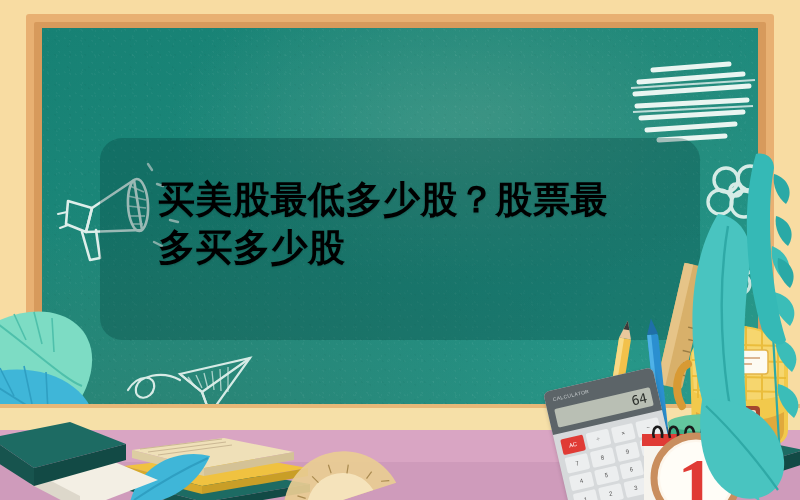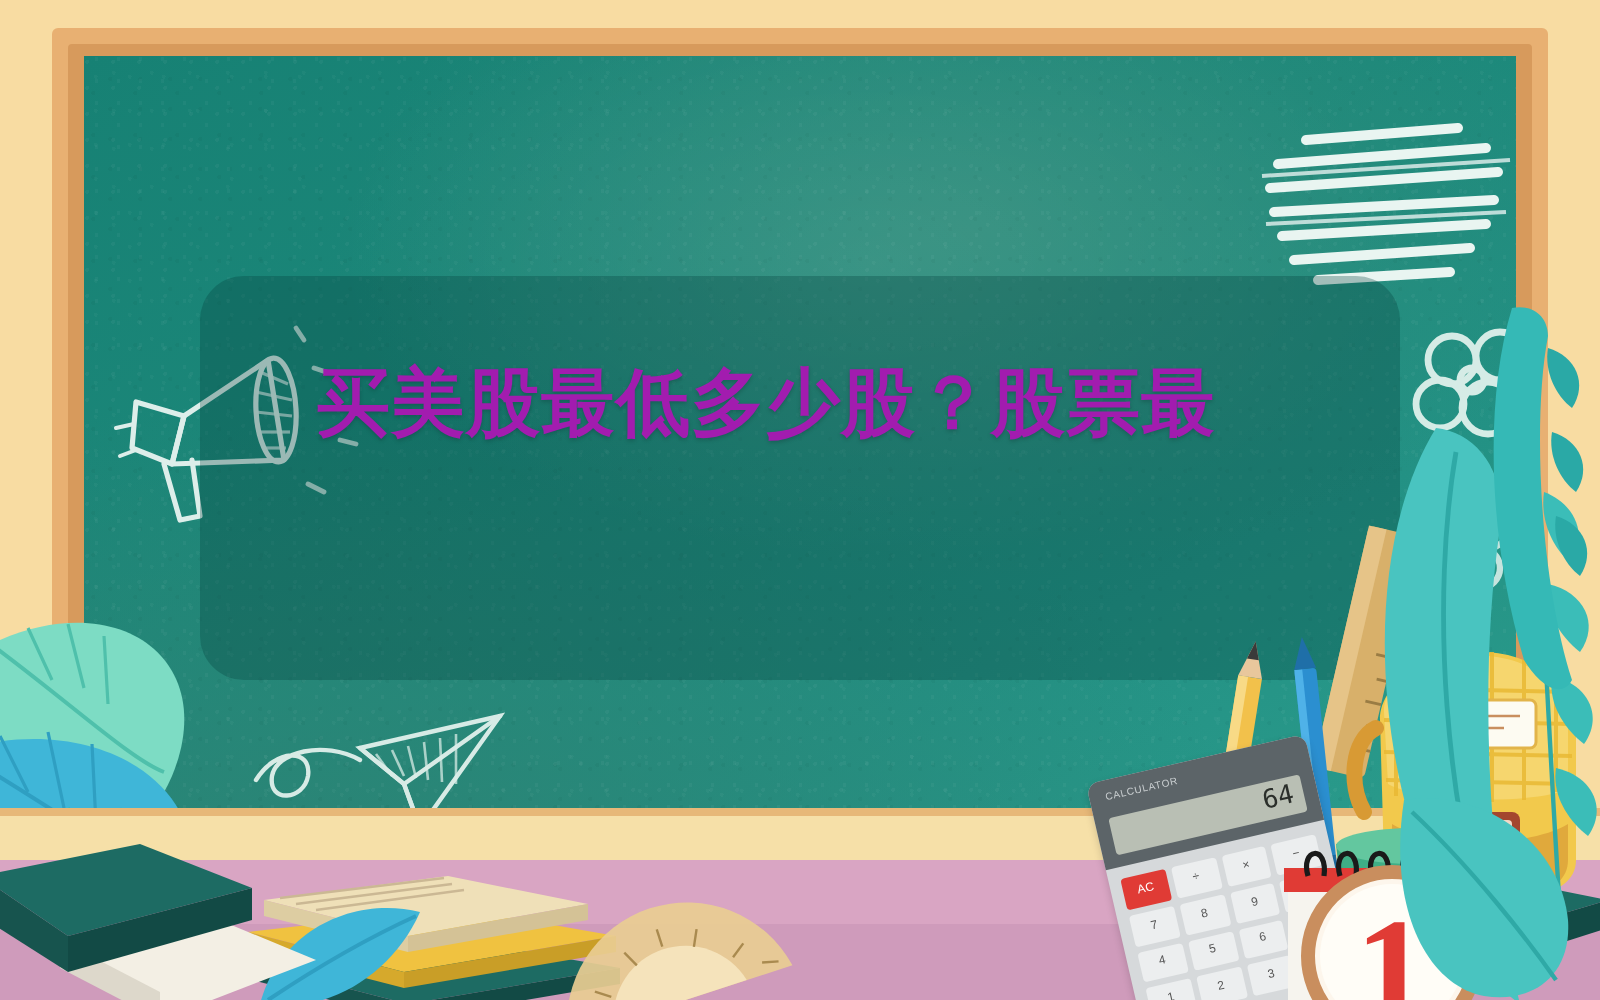--- a/index.html
+++ b/index.html
@@ -88,27 +88,28 @@
     width: 600px;
     height: 202px;
     background: rgba(3, 62, 58, 0.30);
     border-radius: 22px;
   }
   .headline {
     position: absolute;
     left: 158px;
     top: 178px;
     width: 500px;
-    color: #a21caf;
+    color: #000000;
     font-size: 37px;
     line-height: 48px;
     font-weight: 700;
     letter-spacing: .5px;
     text-shadow: 0 1px 2px rgba(0,0,0,.18);
     white-space: pre-wrap;
+    font-family: Liberation Mono, monospace;
   }
 
   
   .desk-band {
     position: absolute;
     left: 0; top: 408px; width: 800px; height: 24px;
     background: #f6e0a8;
   }
   .desk-edge {
     position: absolute;
@@ -271,21 +272,21 @@
         <line x1="86" y1="29" x2="90" y2="45"></line>
         <line x1="94" y1="27" x2="96" y2="46"></line>
         <line x1="102" y1="25" x2="103" y2="47"></line>
         <line x1="110" y1="23" x2="110" y2="48"></line>
       </g>
     </svg>
   </div>
 
   <div class="text-panel"></div>
 
-  <div class="headline"><span>买美股最低多少股？股票最</span><br></div>
+  <div class="headline"><span>买美股最低多少股？股票最</span><br><span>多买多少股</span></div>
 
   <div class="leaf" style="left:-10px;top:300px;">
     <svg width="230" height="200" viewBox="0 0 230 200">
       <g>
         <path d="M10 20 C70 -6, 120 30, 96 88 C76 136, 18 136, 2 96 Z" fill="#7ddcc4"></path>
         <path d="M8 24 C48 54, 76 80, 92 86" stroke="#4fc0ab" stroke-width="2" fill="none"></path>
         <path d="M24 14 L36 40 M44 12 L52 44 M62 18 L64 52" stroke="#4fc0ab" stroke-width="1.6" fill="none"></path>
       </g>
       <g>
         <path d="M-6 74 C60 56, 120 94, 104 150 C88 200, 14 198, -14 156 Z" fill="#3fb6d8"></path>

